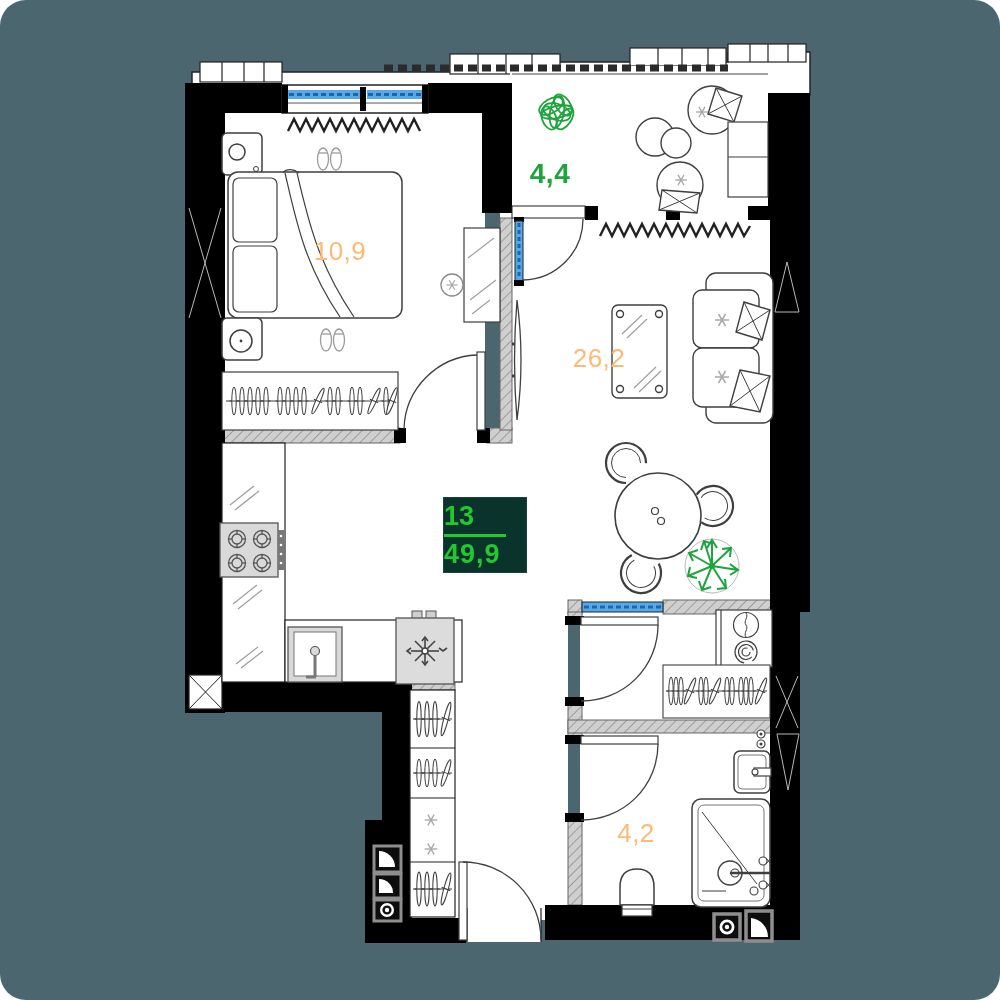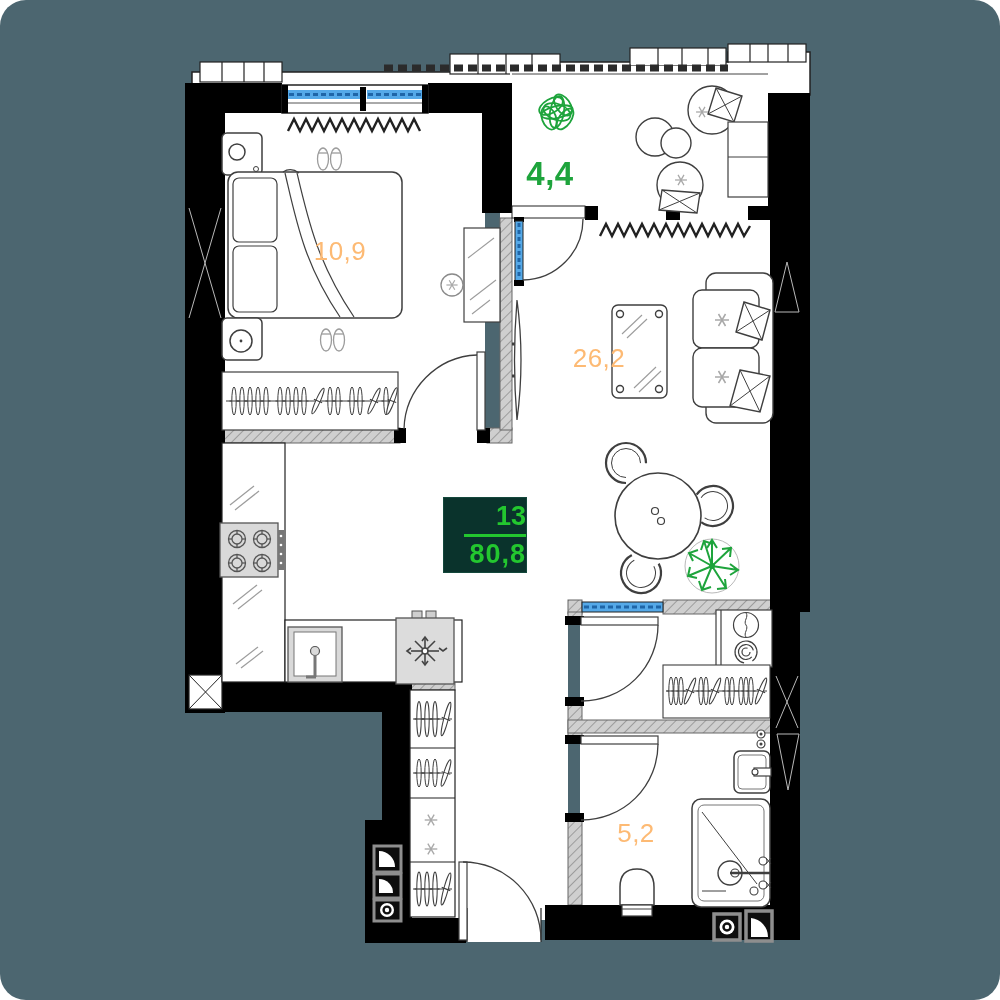--- a/index.html
+++ b/index.html
@@ -1,21 +1,21 @@
 <!DOCTYPE html>
 <html><head>
 <meta charset="utf-8">
 <style>
   html,body{margin:0;padding:0;background:#ffffff;font-family:"Liberation Sans",sans-serif;}
   .stage{position:relative;width:1000px;height:1000px;background:#4c6670;border-radius:26px;overflow:hidden;}
   .stage svg{position:absolute;left:0;top:0;}
   .area-label{position:absolute;transform:translate(-50%,-50%);color:#fdba74;font-size:26px;font-weight:400;letter-spacing:.5px;white-space:nowrap;}
-  .area-label.green{color:#1ea43c;font-size:33px;font-weight:600;}
+  .area-label.green{color:#1ea43c;font-size:28px;font-weight:600;}
   .unit-badge{position:absolute;left:443px;top:497px;width:82px;height:74px;background:#0a332c;border:1px solid #14483c;
-    display:flex;flex-direction:column;align-items:flex-end;justify-content:center;color:#23c72f;font-weight:700;}
+    display:flex;flex-direction:column;align-items:flex-start;justify-content:center;color:#23c72f;font-weight:700;}
   .unit-badge .num{font-size:27px;line-height:1.05;}
   .unit-badge .divider{width:62px;height:3px;background:#23c72f;margin:3px 0;}
   .unit-badge .total{font-size:27px;line-height:1.05;letter-spacing:1px;}
 </style>
 </head>
 <body>
 
 <div class="stage">
 <svg width="1000" height="1000" viewBox="0 0 1000 1000">
   <defs>
@@ -495,20 +495,20 @@
     <g>
       <rect x="746" y="911" width="26" height="30" fill="#0d0d0d" stroke="#8e8e8e" stroke-width="3.5"></rect>
       <path d="M751,937 V918 A19,19 0 0 1 768,937 Z" fill="#fff"></path>
     </g>
   </g>
 </svg>
 
 <div class="area-label" style="left:340px;top:251px;">10,9</div>
 <div class="area-label green" style="left:550px;top:174px;">4,4</div>
 <div class="area-label" style="left:583px;top:358px;margin-left:16px;">26,2</div>
-<div class="area-label" style="left:636px;top:833px;">5,2</div>
+<div class="area-label" style="left:636px;top:833px;">4,2</div>
 
 <div class="unit-badge">
   <div class="num">13</div>
   <div class="divider"></div>
-  <div class="total">80,8</div>
+  <div class="total">49,9</div>
 </div>
 </div>
 
 </body></html>

